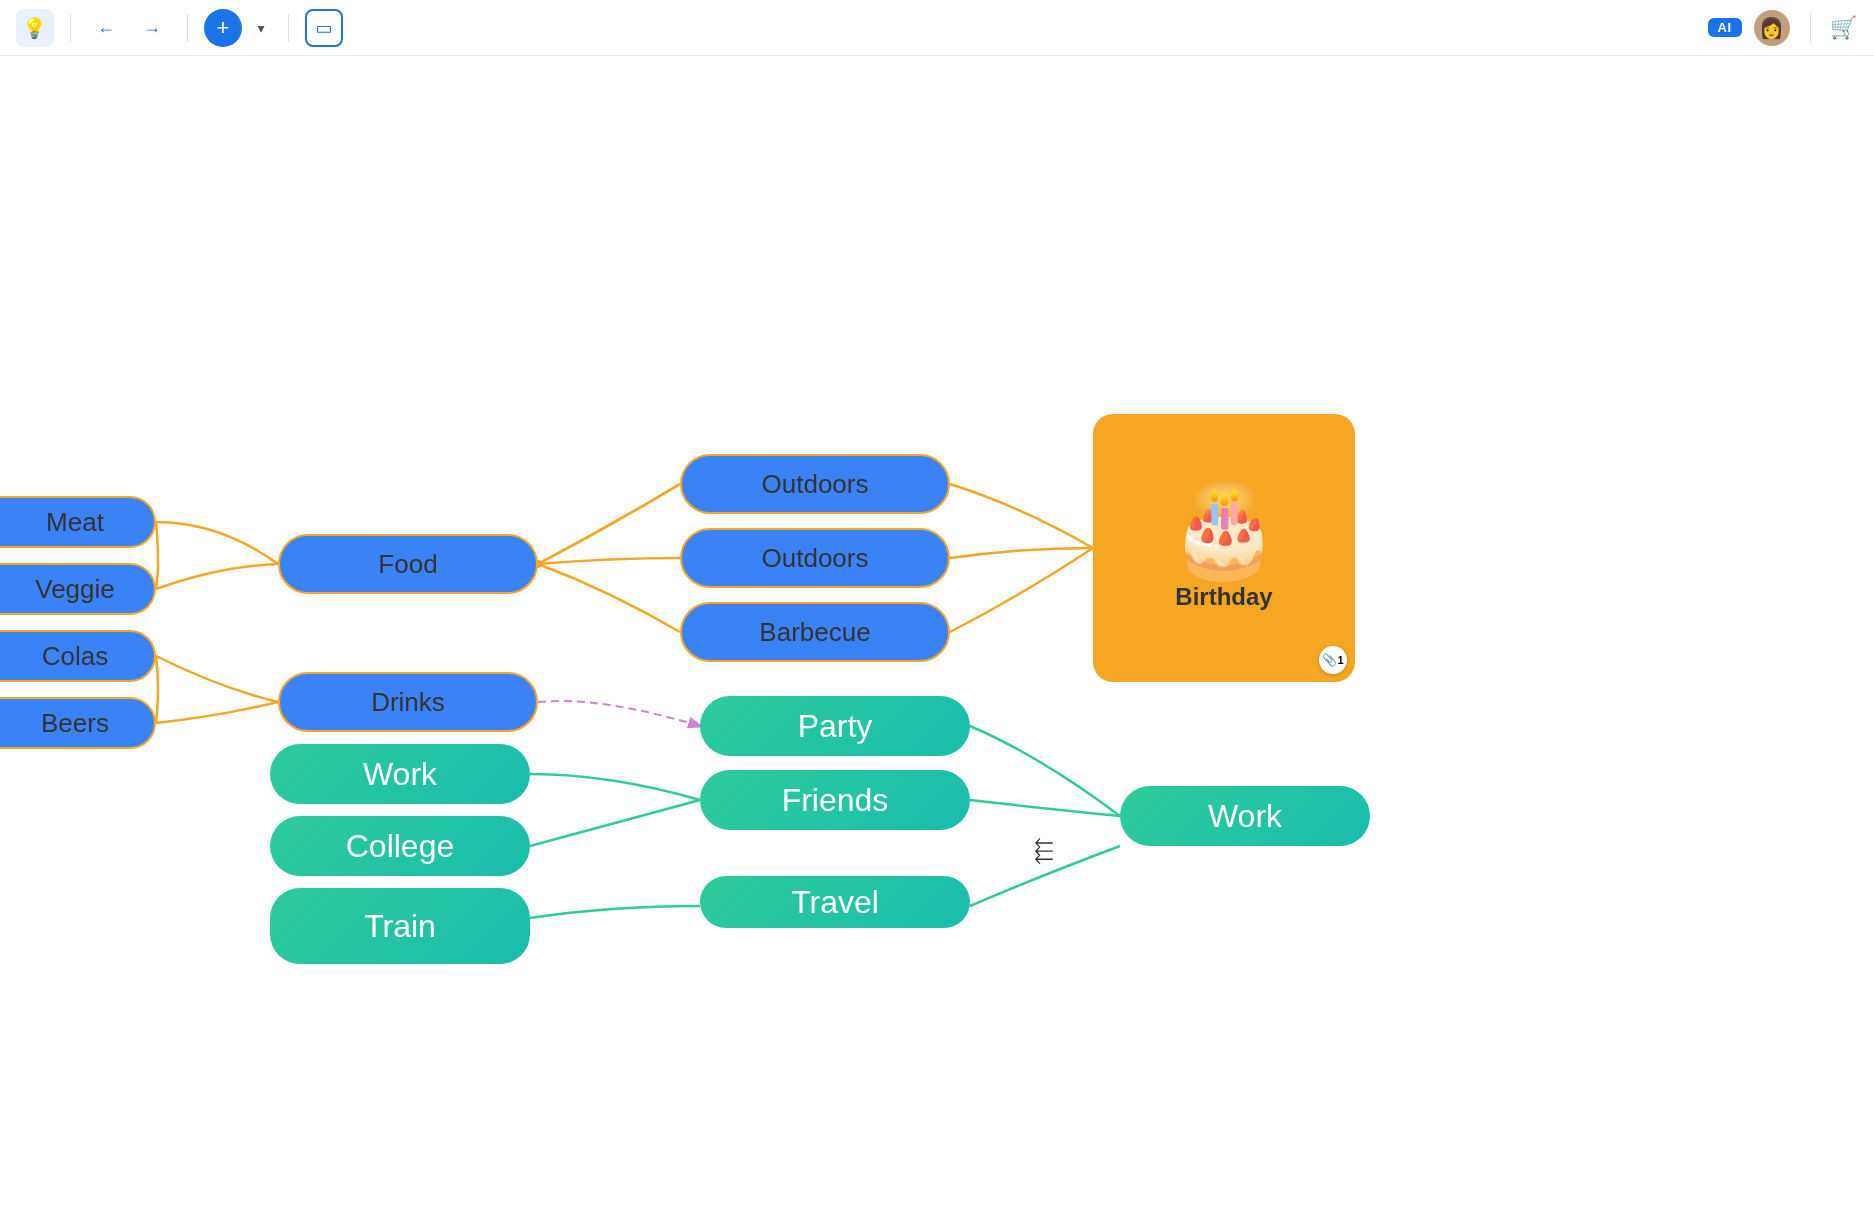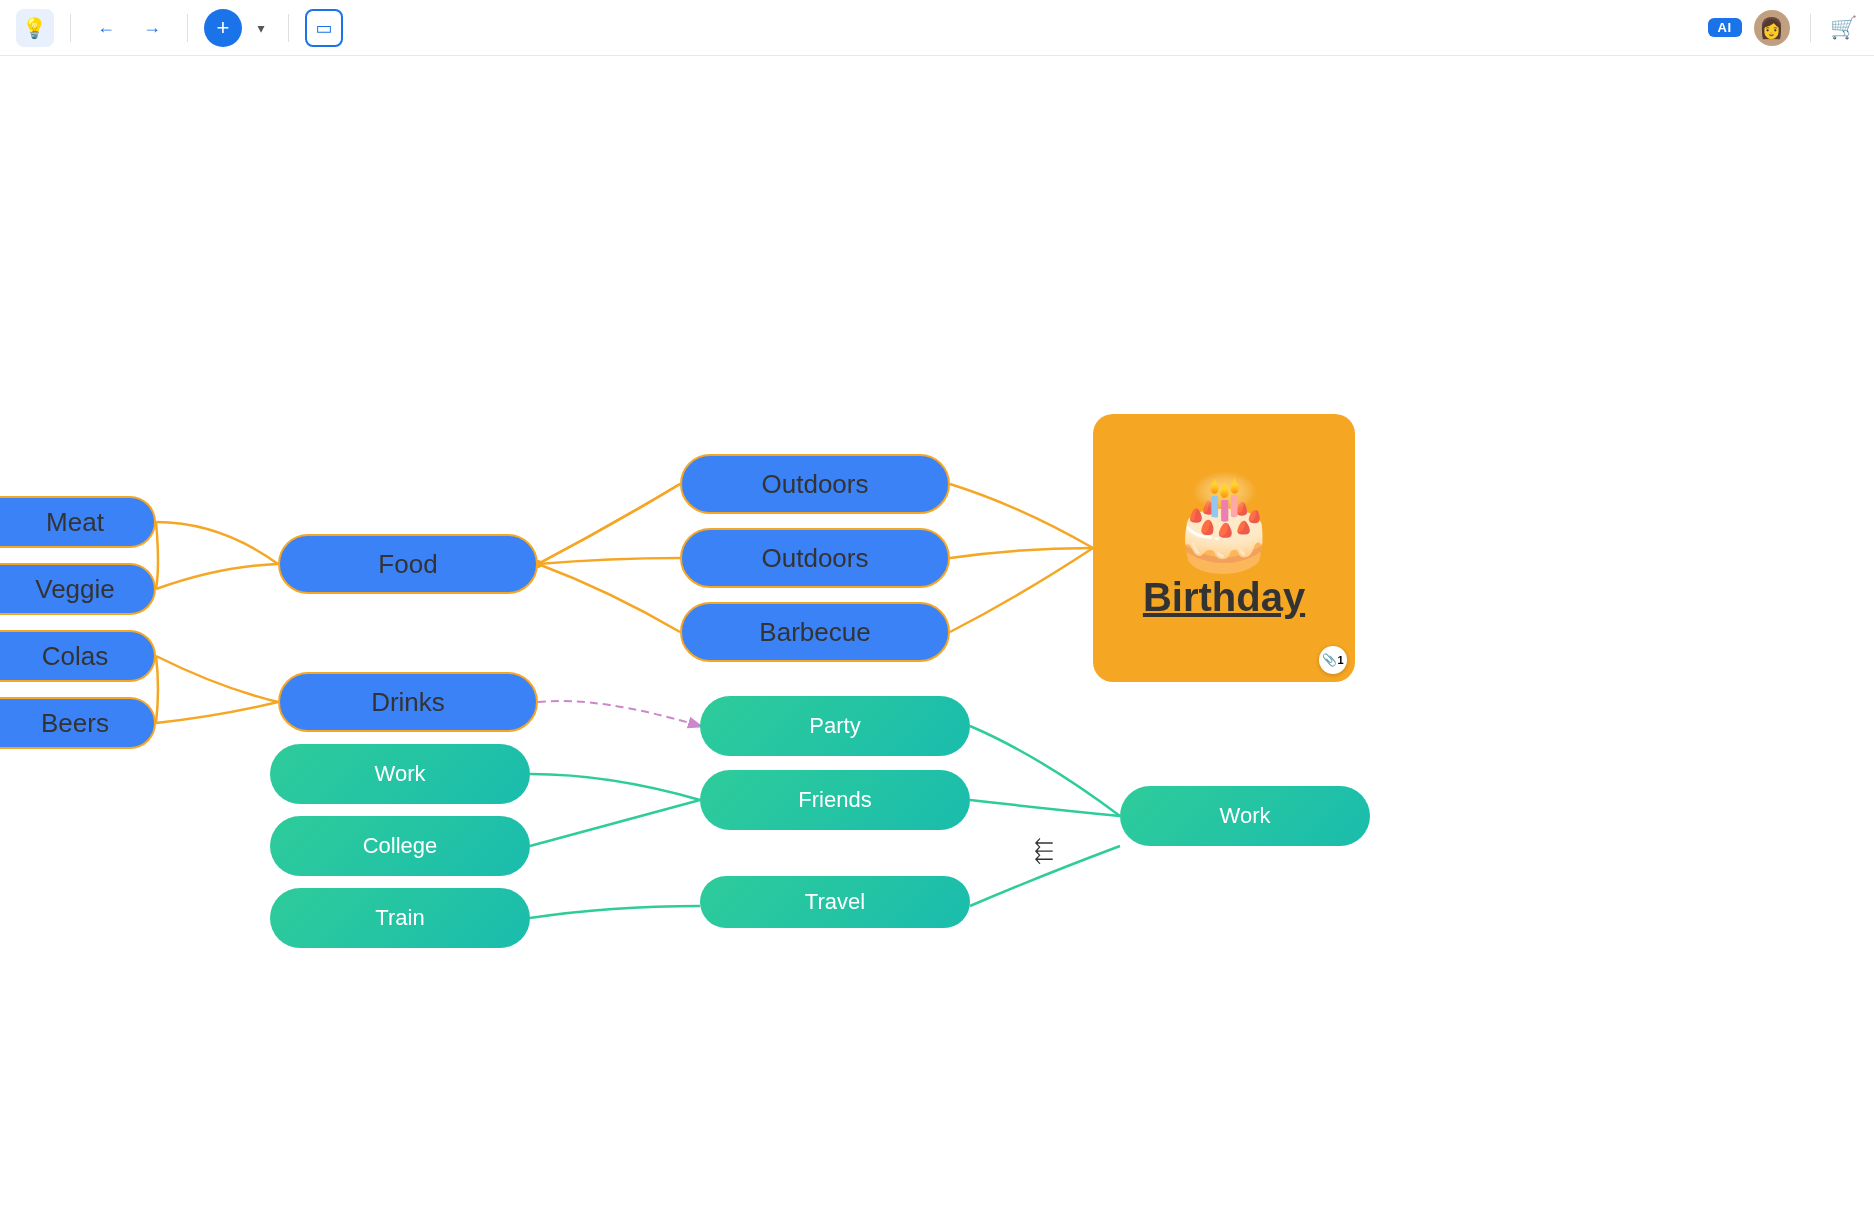--- a/index.html
+++ b/index.html
@@ -137,37 +137,36 @@
       color: #333;
       font-size: 26px;
       font-weight: 400;
     }
 
     
     .node-teal {
       background: linear-gradient(135deg, #2ECC9A, #1ABCAD);
       border-radius: 30px;
       color: white;
-      font-size: 22px;
+      font-size: 32px;
       font-weight: 500;
     }
 
     
     .node-birthday {
       background: #F5A623;
       border-radius: 20px;
       flex-direction: column;
       gap: 4px;
     }
 
     .birthday-label {
       color: #333;
-      font-size: 40px;
+      font-size: 24px;
       font-weight: 700;
-      text-decoration: underline;
     }
 
     .attachment-badge {
       position: absolute;
       bottom: 8px;
       right: 8px;
       background: white;
       border-radius: 50%;
       width: 28px; height: 28px;
       display: flex; align-items: center; justify-content: center;
@@ -306,21 +305,21 @@
   </div>
 
   <div class="node node-teal" style="left:270px; top:688px; width:260px; height:60px;">
     <span>Work</span>
   </div>
 
   <div class="node node-teal" style="left:270px; top:760px; width:260px; height:60px;">
     <span>College</span>
   </div>
 
-  <div class="node node-teal" style="left:270px; top:832px; width:260px; height:60px;">
+  <div class="node node-teal" style="left:270px; top:832px; width:260px; height:76px;">
     <span>Train</span>
   </div>
 
   <div class="node node-orange" style="left:-4px; top:440px; width:160px; height:52px; border-left: none; border-radius: 0 30px 30px 0;">
     <span>Meat</span>
   </div>
 
   <div class="node node-orange" style="left:-4px; top:507px; width:160px; height:52px; border-left: none; border-radius: 0 30px 30px 0;">
     <span>Veggie</span>
   </div>

